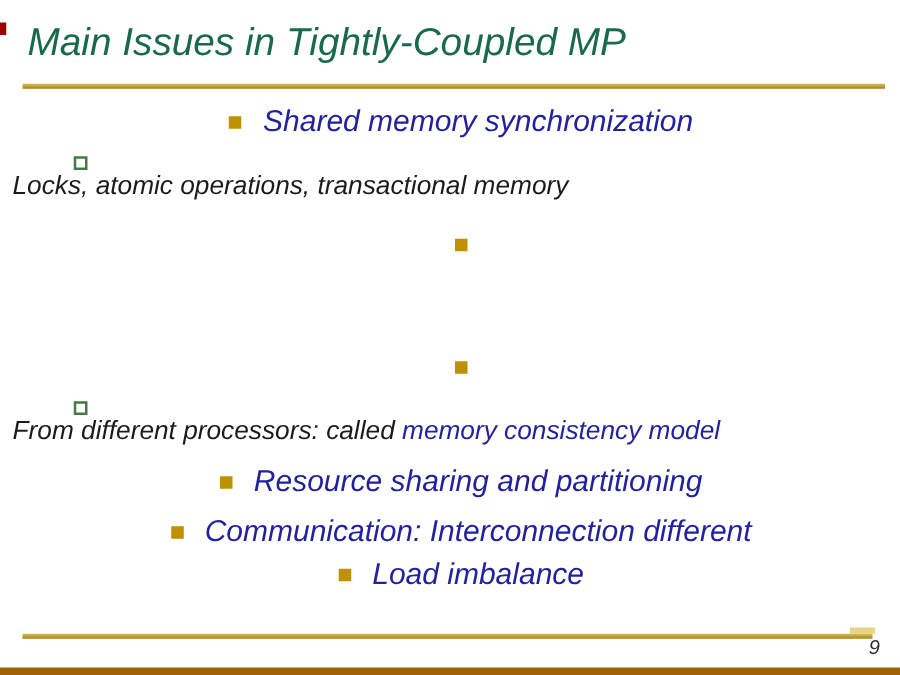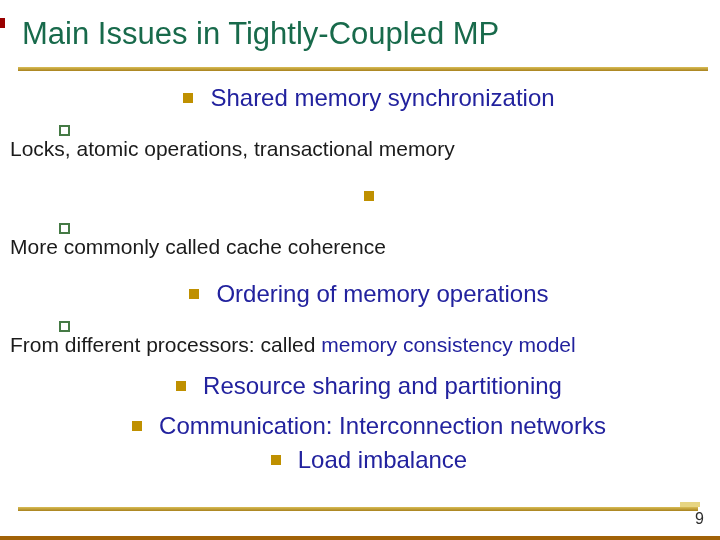--- a/index.html
+++ b/index.html
@@ -2,22 +2,23 @@
 <html><head>
 <meta charset="utf-8">
 <style>
   html,body{margin:0;padding:0;background:#fff;}
   #slide{
     position:relative;
     width:720px;height:540px;
     background:#ffffff;
     overflow:hidden;
     font-family:"Liberation Sans","DejaVu Sans",sans-serif;
-    border-bottom:4px solid #a16207;
+    border-bottom:6px solid #a16207;
     box-sizing:border-box;
+    font-style:italic;
   }
   .edge-red{
     position:absolute;left:0;top:18px;width:5px;height:10px;
     background:#990000;
   }
   .title{
     position:absolute;left:22px;top:16px;width:680px;
     font-size:31px;line-height:36px;font-weight:400;
     color:#186a4b;letter-spacing:0px;white-space:nowrap;
   }
@@ -69,43 +70,38 @@
 
   <div class="row sub" style="top:118px">
     <span class="bullet-sub"></span>
     <span class="txt">Locks, atomic operations, transactional memory</span>
   </div>
 
   <div class="row main" style="top:182px">
     <span class="bullet-main"></span>
   </div>
 
-  <div class="row sub" style="top:216px">
-    <span class="bullet-sub"></span>
-    <span class="txt">More commonly called cache coherence</span>
-  </div>
 
   <div class="row main" style="top:280px">
     <span class="bullet-main"></span>
-    <span class="txt">Ordering of memory operations</span>
   </div>
 
   <div class="row sub" style="top:314px">
     <span class="bullet-sub"></span>
     <span class="txt"><span>From different processors: called </span><span class="hl">memory consistency model</span></span>
   </div>
 
   <div class="row main" style="top:372px">
     <span class="bullet-main"></span>
     <span class="txt">Resource sharing and partitioning</span>
   </div>
 
   <div class="row main" style="top:412px">
     <span class="bullet-main"></span>
-    <span class="txt">Communication: Interconnection networks</span>
+    <span class="txt">Communication: Interconnection different</span>
   </div>
 
   <div class="row main" style="top:446px">
     <span class="bullet-main"></span>
     <span class="txt">Load imbalance</span>
   </div>
 
   <div class="rule rule-bottom"></div>
   <div class="rule-bottom-hi"></div>
 

